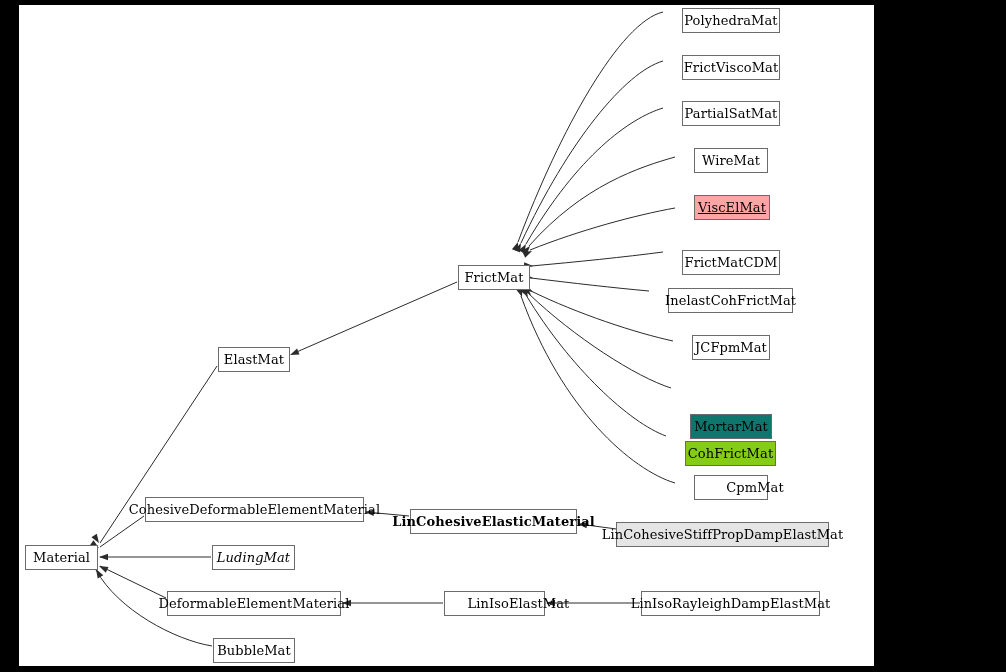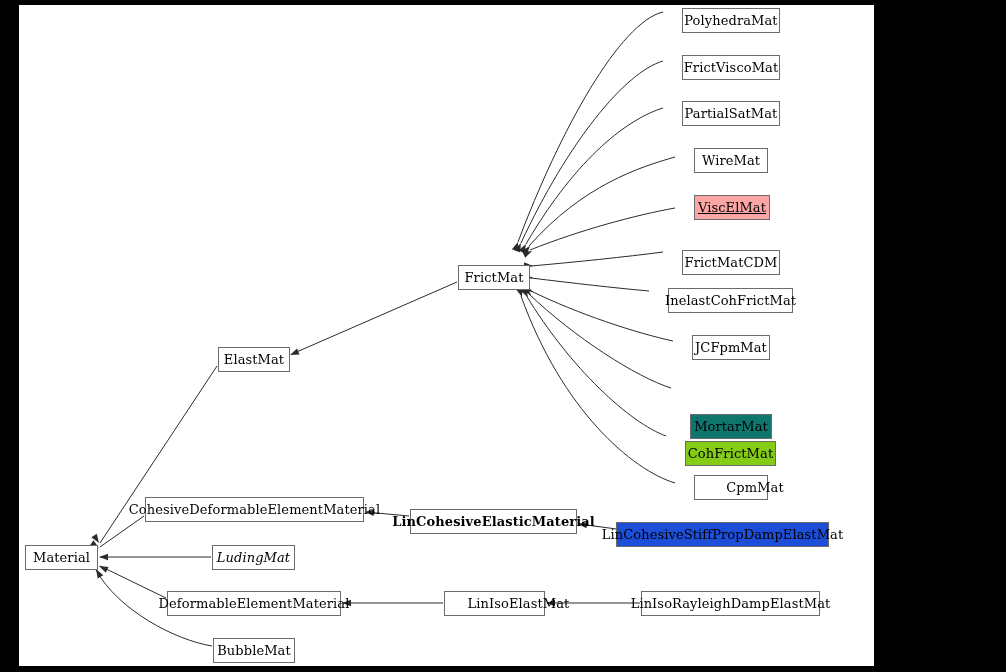--- a/index.html
+++ b/index.html
@@ -110,21 +110,21 @@
         <div class="node" style="left: 649px; top: 283px; width: 125px; height: 25px; border-color: rgb(107, 107, 107); background: rgb(255, 255, 255);">InelastCohFrictMat</div>
         <div class="node" style="left: 673px; top: 330px; width: 78px; height: 25px; border-color: rgb(107, 107, 107); background: rgb(255, 255, 255);">JCFpmMat</div>
         <div class="node" style="left: 671px; top: 377px; width: 82px; height: 25px; border-color: rgb(107, 107, 107); background: #0f766e; margin-top: 32px;">MortarMat</div>
         <div class="node" style="left: 666px; top: 436px; width: 91px; height: 25px; border-color: rgb(107, 107, 107); background: #84cc16;">CohFrictMat</div>
         <div class="node" style="left: 675px; top: 470px; width: 74px; height: 25px; border-color: rgb(107, 107, 107); background: rgb(255, 255, 255); padding-left: 48px;">CpmMat</div>
         <div class="node" style="left: 439px; top: 260px; width: 72px; height: 25px; border-color: rgb(107, 107, 107); background: rgb(255, 255, 255);">FrictMat</div>
         <div class="node" style="left: 199px; top: 342px; width: 72px; height: 25px; border-color: rgb(107, 107, 107); background: rgb(255, 255, 255);">ElastMat</div>
         <div class="node" style="left: 6px; top: 540px; width: 73px; height: 25px; border-color: rgb(107, 107, 107); background: rgb(255, 255, 255);">Material</div>
         <div class="node" style="left: 126px; top: 492px; width: 219px; height: 25px; border-color: rgb(107, 107, 107); background: rgb(255, 255, 255);">CohesiveDeformableElementMaterial</div>
         <div class="node" style="left: 391px; top: 504px; width: 167px; height: 25px; border-color: rgb(107, 107, 107); background: rgb(255, 255, 255); font-weight: bold;">LinCohesiveElasticMaterial</div>
-        <div class="node" style="left: 597px; top: 517px; width: 213px; height: 25px; border-color: rgb(107, 107, 107); background: #1d4ed8;">LinCohesiveStiffPropDampElastMat</div>
+        <div class="node" style="left: 597px; top: 517px; width: 213px; height: 25px; border-color: rgb(107, 107, 107); background: #e5e5e5;">LinCohesiveStiffPropDampElastMat</div>
         <div class="node" style="left: 193px; top: 540px; width: 83px; height: 25px; border-color: rgb(107, 107, 107); background: rgb(255, 255, 255); font-style: italic;">LudingMat</div>
         <div class="node" style="left: 148px; top: 586px; width: 174px; height: 25px; border-color: rgb(107, 107, 107); background: rgb(255, 255, 255);">DeformableElementMaterial</div>
         <div class="node" style="left: 425px; top: 586px; width: 101px; height: 25px; border-color: rgb(107, 107, 107); background: rgb(255, 255, 255); padding-left: 48px;">LinIsoElastMat</div>
         <div class="node" style="left: 622px; top: 586px; width: 179px; height: 25px; border-color: rgb(107, 107, 107); background: rgb(255, 255, 255);">LinIsoRayleighDampElastMat</div>
         <div class="node" style="left: 194px; top: 633px; width: 82px; height: 25px; border-color: rgb(107, 107, 107); background: rgb(255, 255, 255);">BubbleMat</div>
       </div>
 
   </div>
 </div>
 

